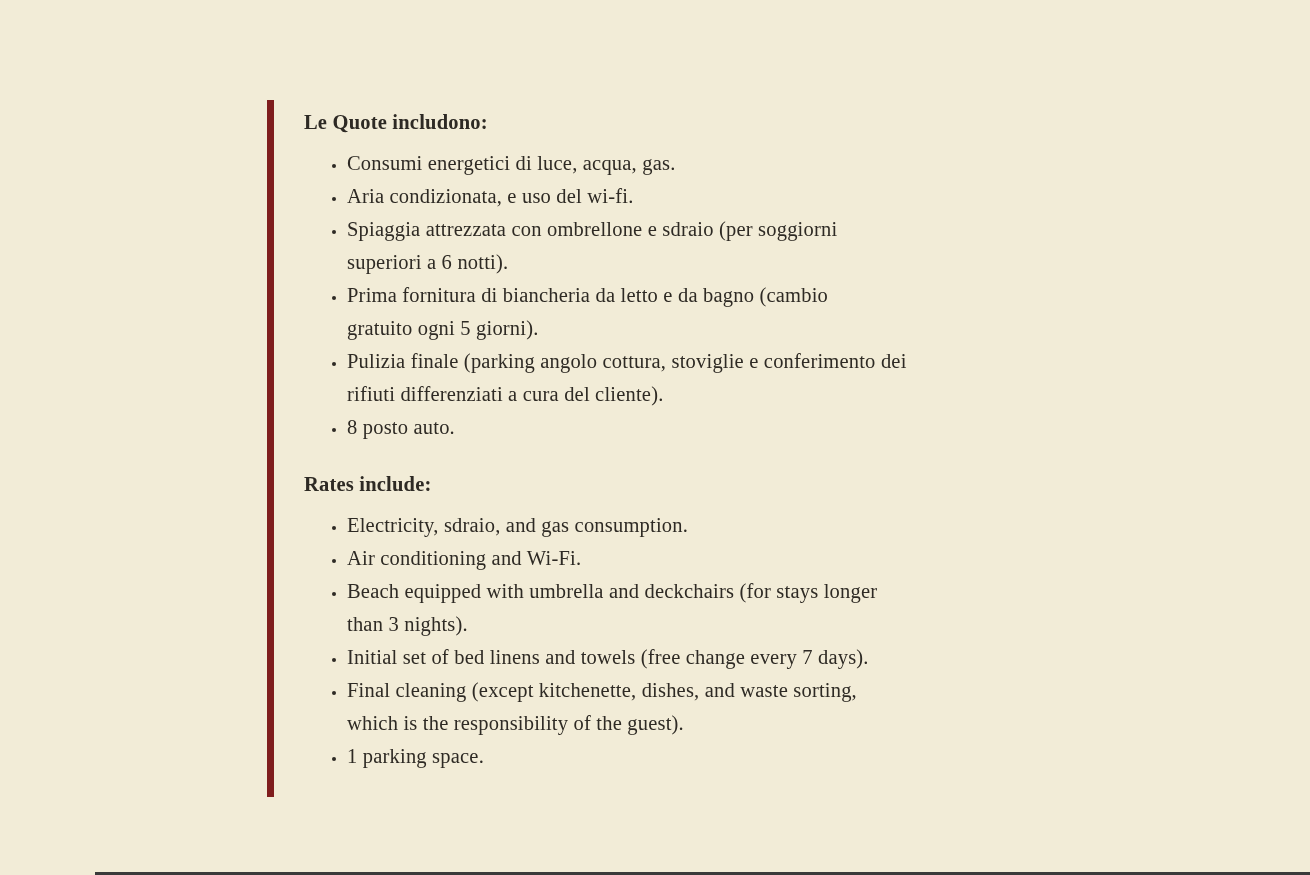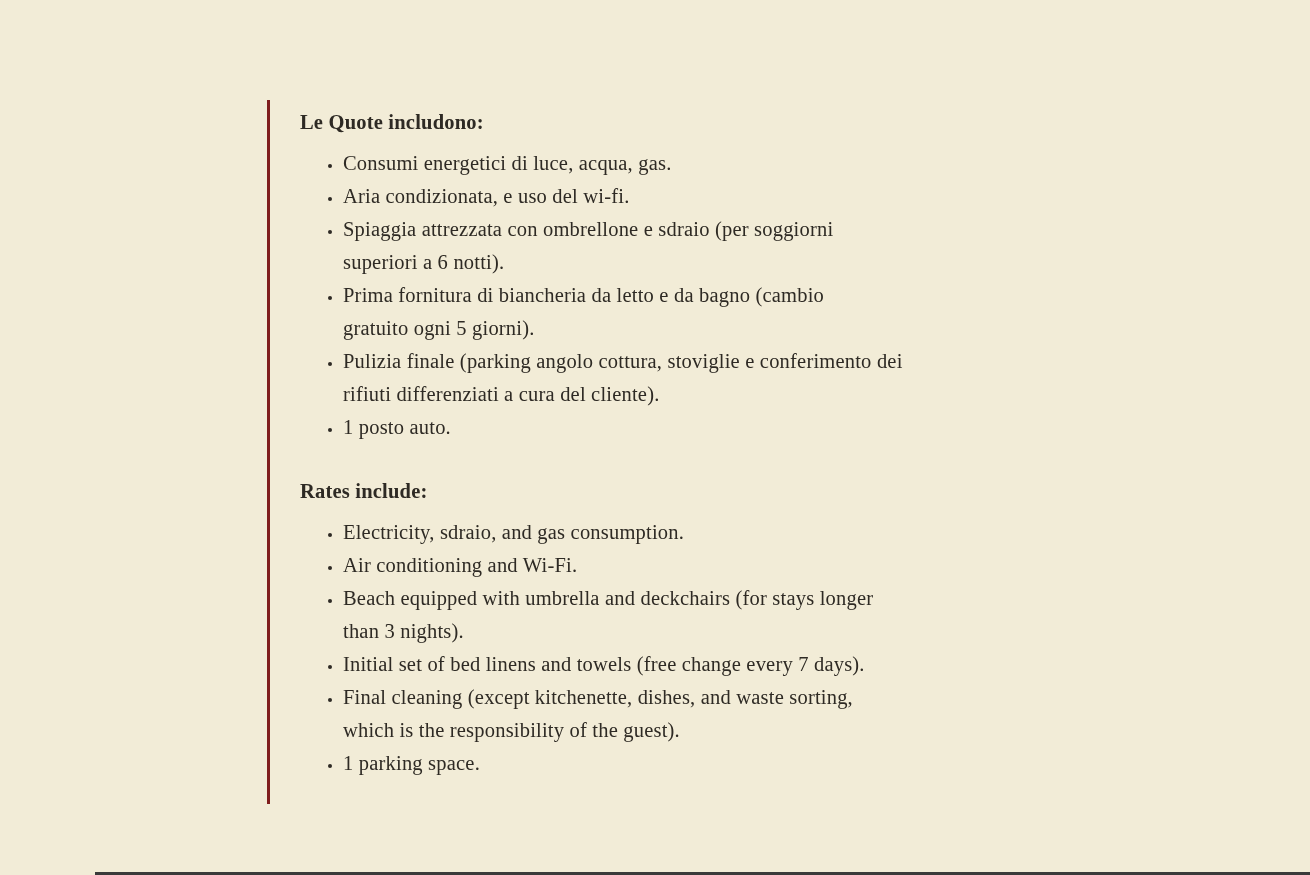--- a/index.html
+++ b/index.html
@@ -18,32 +18,32 @@
   .page {
     position: absolute;
     inset: 0;
     background: #f2ecd7;
   }
   .content {
     position: absolute;
     left: 267px;
     top: 100px;
     width: 790px;
-    border-left: 3px solid #7f1d1d;
+    border-left: 7px solid #7f1d1d;
     padding: 6px 0 16px 30px;
   }
   .section-heading {
     margin: 0;
     font-size: 20.5px;
     line-height: 33px;
     font-weight: bold;
     letter-spacing: 0.2px;
   }
   .section + .section .section-heading {
-    margin-top: 31px;
+    margin-top: 24px;
   }
   ul.bullet-list {
     margin: 8px;
     padding: 0 0 0 35px;
     list-style: disc;
   }
   ul.bullet-list li {
     font-size: 20.5px;
     line-height: 33px;
     letter-spacing: 0.2px;
@@ -72,21 +72,21 @@
       <h2 class="section-heading">Le Quote includono:</h2>
       <ul class="bullet-list">
           <li>Consumi energetici di luce, acqua, gas.</li>
           <li>Aria condizionata, e uso del wi-fi.</li>
           <li>Spiaggia attrezzata con ombrellone e sdraio (per soggiorni
 superiori a 6 notti).</li>
           <li>Prima fornitura di biancheria da letto e da bagno (cambio
 gratuito ogni 5 giorni).</li>
           <li>Pulizia finale (parking angolo cottura, stoviglie e conferimento dei
 rifiuti differenziati a cura del cliente).</li>
-          <li>1 posto auto.</li>
+          <li>8 posto auto.</li>
         </ul>
     </div>
 
     <div class="section">
       <h2 class="section-heading">Rates include:</h2>
       <ul class="bullet-list">
           <li>Electricity, sdraio, and gas consumption.</li>
           <li>Air conditioning and Wi-Fi.</li>
           <li>Beach equipped with umbrella and deckchairs (for stays longer
 than 3 nights).</li>

